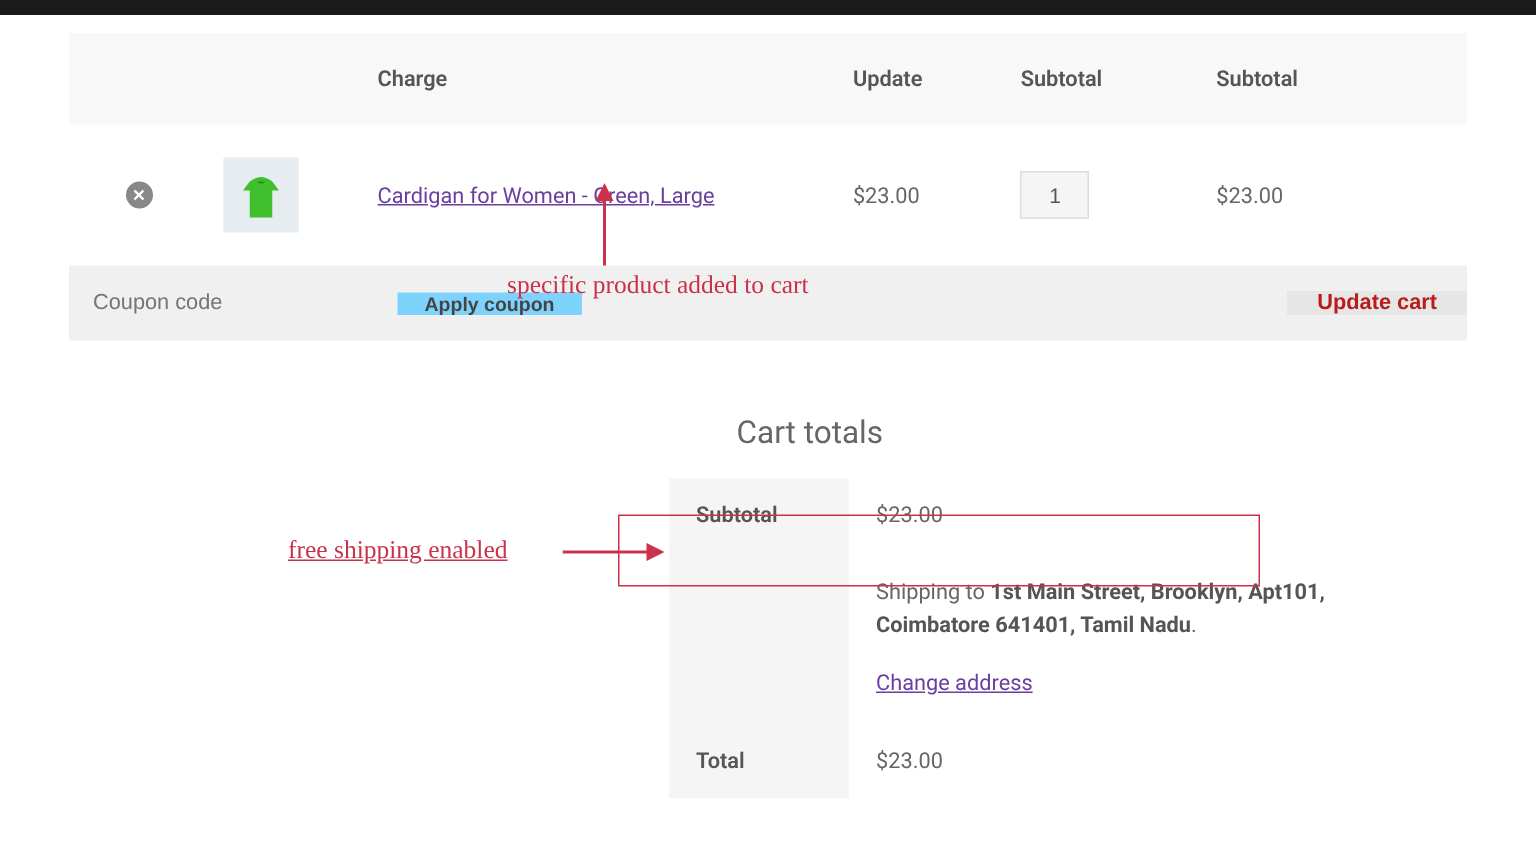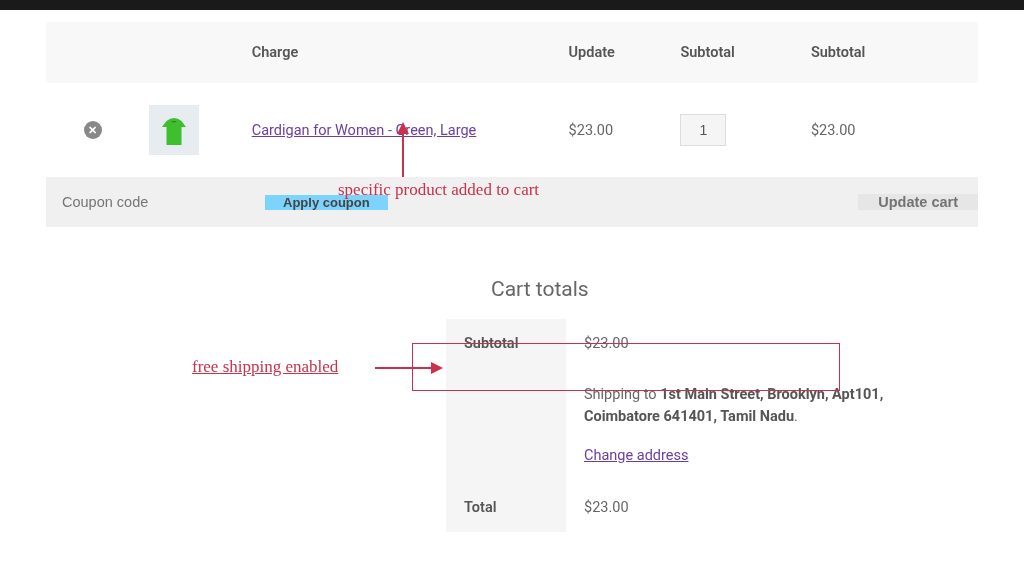--- a/index.html
+++ b/index.html
@@ -103,21 +103,21 @@
     color: #444;
     cursor: pointer;
     font-size: 13px;
   }
   .spacer { flex: 1; }
   .update-btn {
     border: none;
     background: #e6e6e6;
     padding: 0 20px;
     font-weight: 600;
-    color: #737373;
+    color: #b91c1c;
     cursor: pointer;
     font-size: 14.5px;
   }
 
   .cart-totals-wrap {
     margin-top: 50px;
     margin-left: 400px;
     width: 480px;
   }
   .cart-totals-title {

